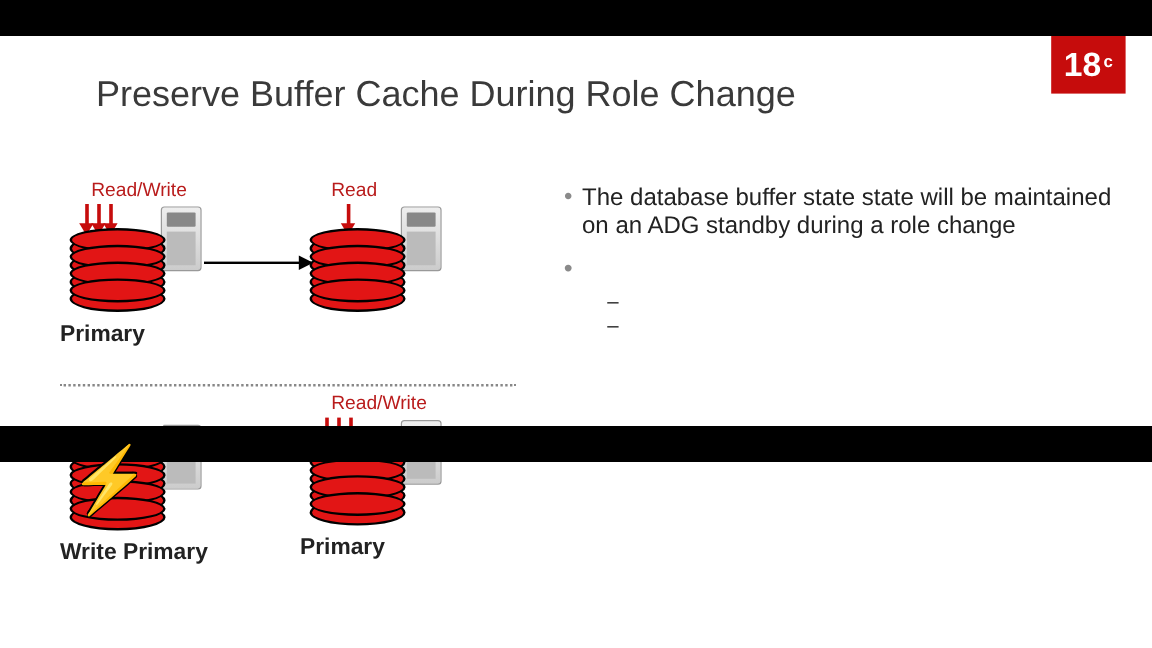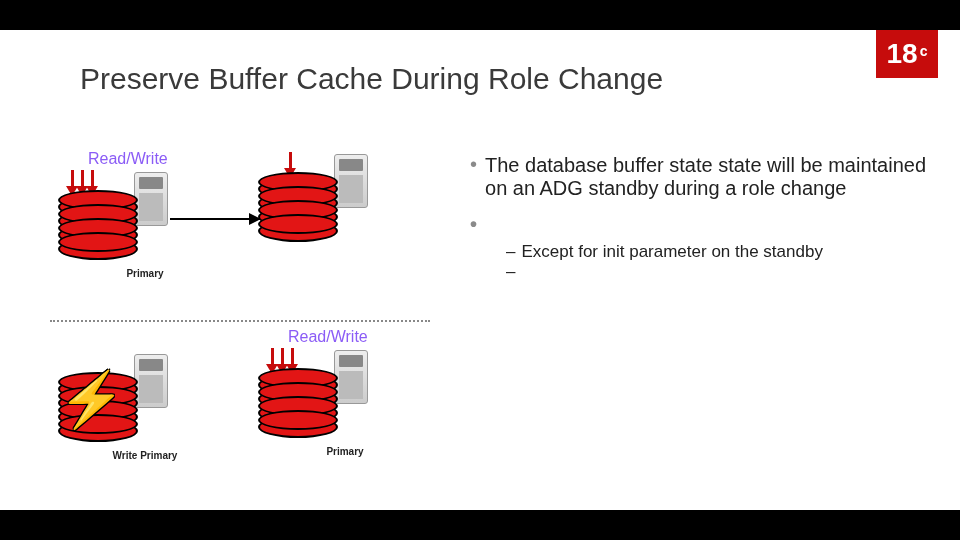--- a/index.html
+++ b/index.html
@@ -1,29 +1,29 @@
 <!DOCTYPE html>
 <html><head>
 <meta charset="utf-8">
 <style>
   * { box-sizing: border-box; margin: 0; padding: 0; }
   html, body { width: 960px; height: 540px; font-family: "Segoe UI", Arial, sans-serif; background: #fff; color: #333; }
-  .slide { position: relative; width: 960px; height: 540px; background: #fff; }
+  .slide { position: relative; width: 960px; height: 385px; background: #fff; }
   .topband { position: absolute; top: 0; left: 0; right: 0; height: 30px; background: #000; }
   .logo18c { position: absolute; top: 30px; right: 22px; width: 62px; height: 48px; background: #c60c0c; color: #fff; display: flex; align-items: center; justify-content: center; font-weight: 700; }
   .logo18c .big { font-size: 28px; line-height: 1; }
   .logo18c .sup { font-size: 14px; line-height: 1; margin-left: 2px; margin-top: -6px; }
   .title { position: absolute; left: 36px; top: 62px; font-size: 30px; font-weight: 400; color: #3a3a3a; margin-left: 44px; }
 
   .diagram { position: absolute; left: 50px; top: 150px; width: 420px; height: 360px; }
   .col { position: absolute; width: 190px; text-align: left; }
   .colA { left: 0; }
   .colB { left: 200px; }
-  .labelTop { font-size: 16px; color: #8b5cf6; margin-bottom: 4px; margin-left: 38px; }
-  .labelBottom { font-size: 10px; font-weight: 700; color: #222; margin-top: 6px; text-align: center; }
+  .labelTop { font-size: 16px; color: #b91c1c; margin-bottom: 4px; margin-left: 26px; }
+  .labelBottom { font-size: 19px; font-weight: 700; color: #222; margin-top: 6px; }
 
   .dbunit { position: relative; width: 140px; height: 90px; margin-top: 4px; }
   .server { position: absolute; right: 22px; top: 0; width: 34px; height: 54px; background: linear-gradient(#eee,#ccc); border: 1px solid #999; border-radius: 3px; }
   .server::before { content: ""; position: absolute; top: 4px; left: 4px; right: 4px; height: 12px; background: #888; border-radius: 1px; }
   .server::after { content: ""; position: absolute; top: 20px; left: 4px; right: 4px; bottom: 4px; background: #bbb; }
   .cyls { position: absolute; left: 8px; top: 24px; width: 80px; height: 60px; }
   .cyl { position: absolute; width: 80px; height: 22px; background: #e21515; border: 2px solid #000; border-radius: 40px/11px; }
   .cyl::before { content: ""; position: absolute; top: -8px; left: -2px; right: -2px; height: 16px; background: #e21515; border: 2px solid #000; border-radius: 50%; }
   .cyl1 { top: 0; }  .cyl2 { top: 14px; } .cyl3 { top: 28px; } .cyl4 { top: 42px; }
 
@@ -84,20 +84,21 @@
             <div class="cyl cyl3"></div>
             <div class="cyl cyl4"></div>
         </div>
       </div>
       <div class="labelBottom">Primary</div>
     </div>
 
     <div class="linkarrow"></div>
 
     <div class="col colB" style="top:0">
+      <div class="labelTop">Read</div>
       <div class="dbunit">
         <div class="arrows single">
           <span class="arrowdn"></span>
         </div>
         <div class="server"></div>
         <div class="cyls">
           <div class="cyl cyl1"></div>
             <div class="cyl cyl2"></div>
             <div class="cyl cyl3"></div>
             <div class="cyl cyl4"></div>
@@ -145,21 +146,20 @@
     <ul>
       <li class="b1">
         <span class="dot">•</span>
         <span>The database buffer state state will be maintained on an ADG standby during a role change</span>
       </li>
       <li class="b2">
         <span class="dot">•</span>
       </li>
       <li class="sub">
         <span class="dash">–</span>
-        <span>Except for init parameter on the standby</span>
       </li>
       <li class="sub">
         <span class="dash">–</span>
       </li>
     </ul>
   </div>
 
   <div class="oracle">
     <span>ORACLE</span>
   </div>

